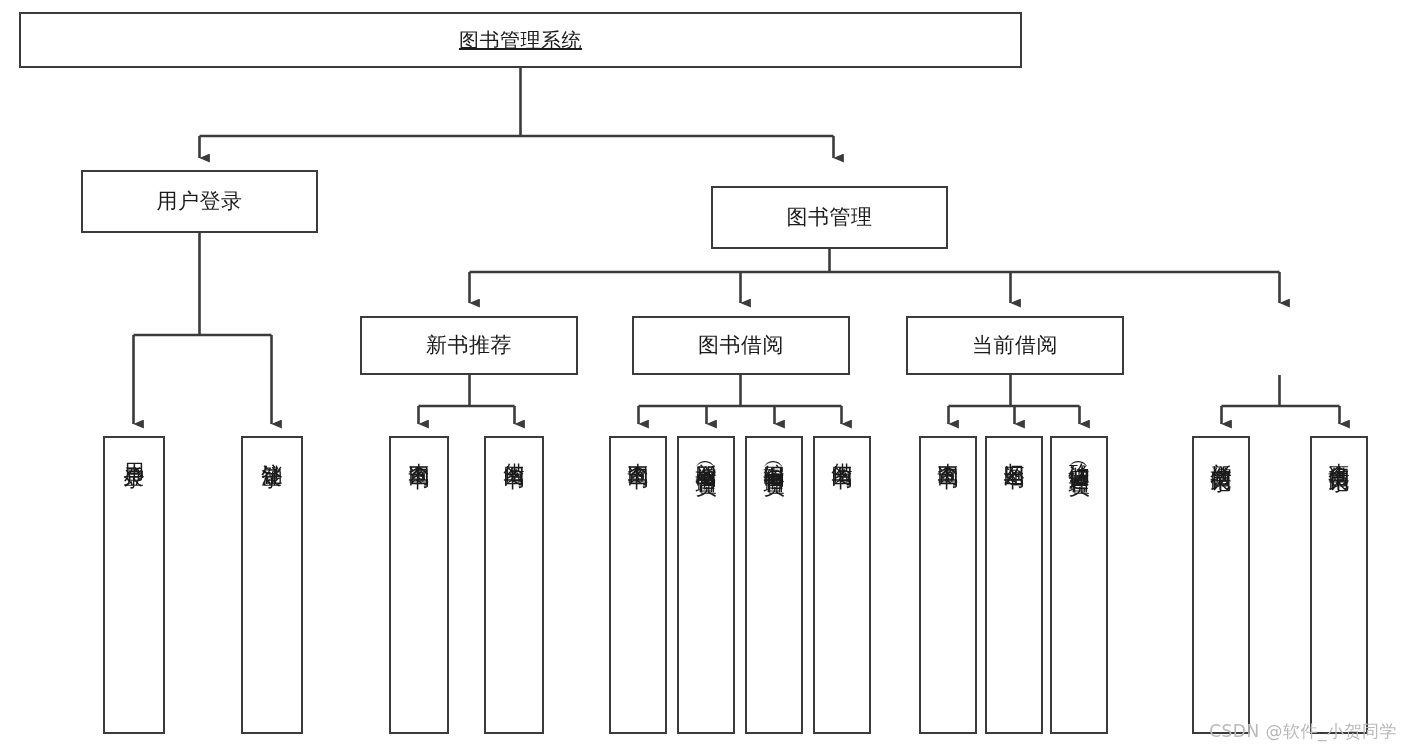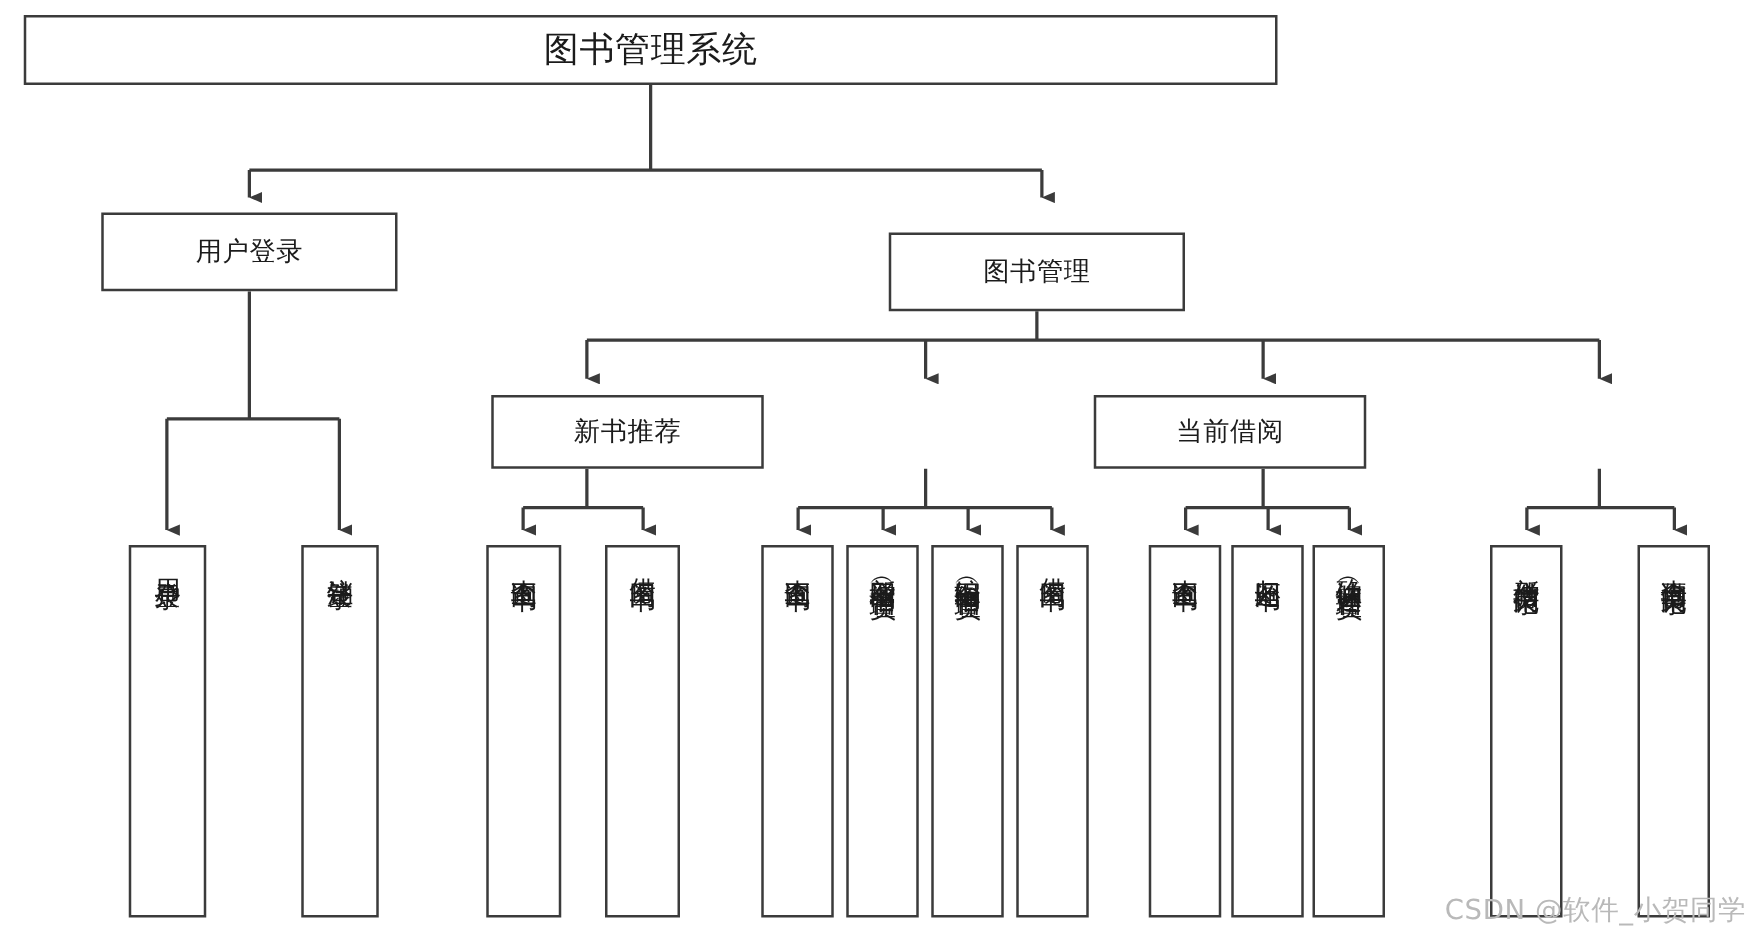--- a/index.html
+++ b/index.html
@@ -42,40 +42,40 @@
   }
   .node .lbl {
     display: block;
     white-space: pre-line;
   }
   
   .node.horiz .lbl {
     font-size: 21px;
     letter-spacing: 0.5px;
   }
-  .node.root .lbl { font-size: 28px; }
+  .node.root .lbl { font-size: 20px; text-decoration: underline; }
   
   .node.vert {
     align-items: flex-start;
     justify-content: center;
     padding-top: 8px;
   }
   .node.vert .lbl {
     writing-mode: vertical-rl;
     text-orientation: upright;
     font-size: 21px;
     letter-spacing: 2px;
     line-height: 1.05;
     white-space: nowrap;
   }
   .watermark {
     position: absolute;
     right: 8px;
     bottom: 4px;
-    font-size: 22px;
+    font-size: 17px;
     color: #b9b9b9;
     white-space: nowrap;
     letter-spacing: 0.5px;
     font-family: "DejaVu Sans", "Liberation Sans", sans-serif;
   }
 </style>
 </head>
 <body>
 
 <div id="diagram-root">
@@ -134,24 +134,27 @@
     <span class="lbl">图书管理系统</span>
   </div>
 
   <div class="node horiz" style="left:81px; top:170px; width:237px; height:63px;">
     <span class="lbl">用户登录</span>
   </div>
   <div class="node horiz" style="left:711px; top:186px; width:237px; height:63px;">
     <span class="lbl">图书管理</span>
   </div>
 
-  <div class="node horiz" style="left:360px; top:316px; width:218px; height:59px;margin-left:33px;">
+  <div class="node horiz" style="left:360px; top:316px; width:218px; height:59px;">
     <span class="lbl">新书推荐</span>
   </div>
-  <div class="node horiz" style="left:875px; top:316px; width:218px; height:59px;">
+  <div class="node horiz" style="left:632px; top:316px; width:218px; height:59px;">
+    <span class="lbl">图书借阅</span>
+  </div>
+  <div class="node horiz" style="left:906px; top:316px; width:218px; height:59px;">
     <span class="lbl">当前借阅</span>
   </div>
 
   <div class="node vert" style="left:103px; top:436px; width:62px; height:298px;">
     <span class="lbl">用户登录</span>
   </div>
   <div class="node vert" style="left:241px; top:436px; width:62px; height:298px;">
     <span class="lbl">注销登录</span>
   </div>
   <div class="node vert" style="left:389px; top:436px; width:60px; height:298px;">

